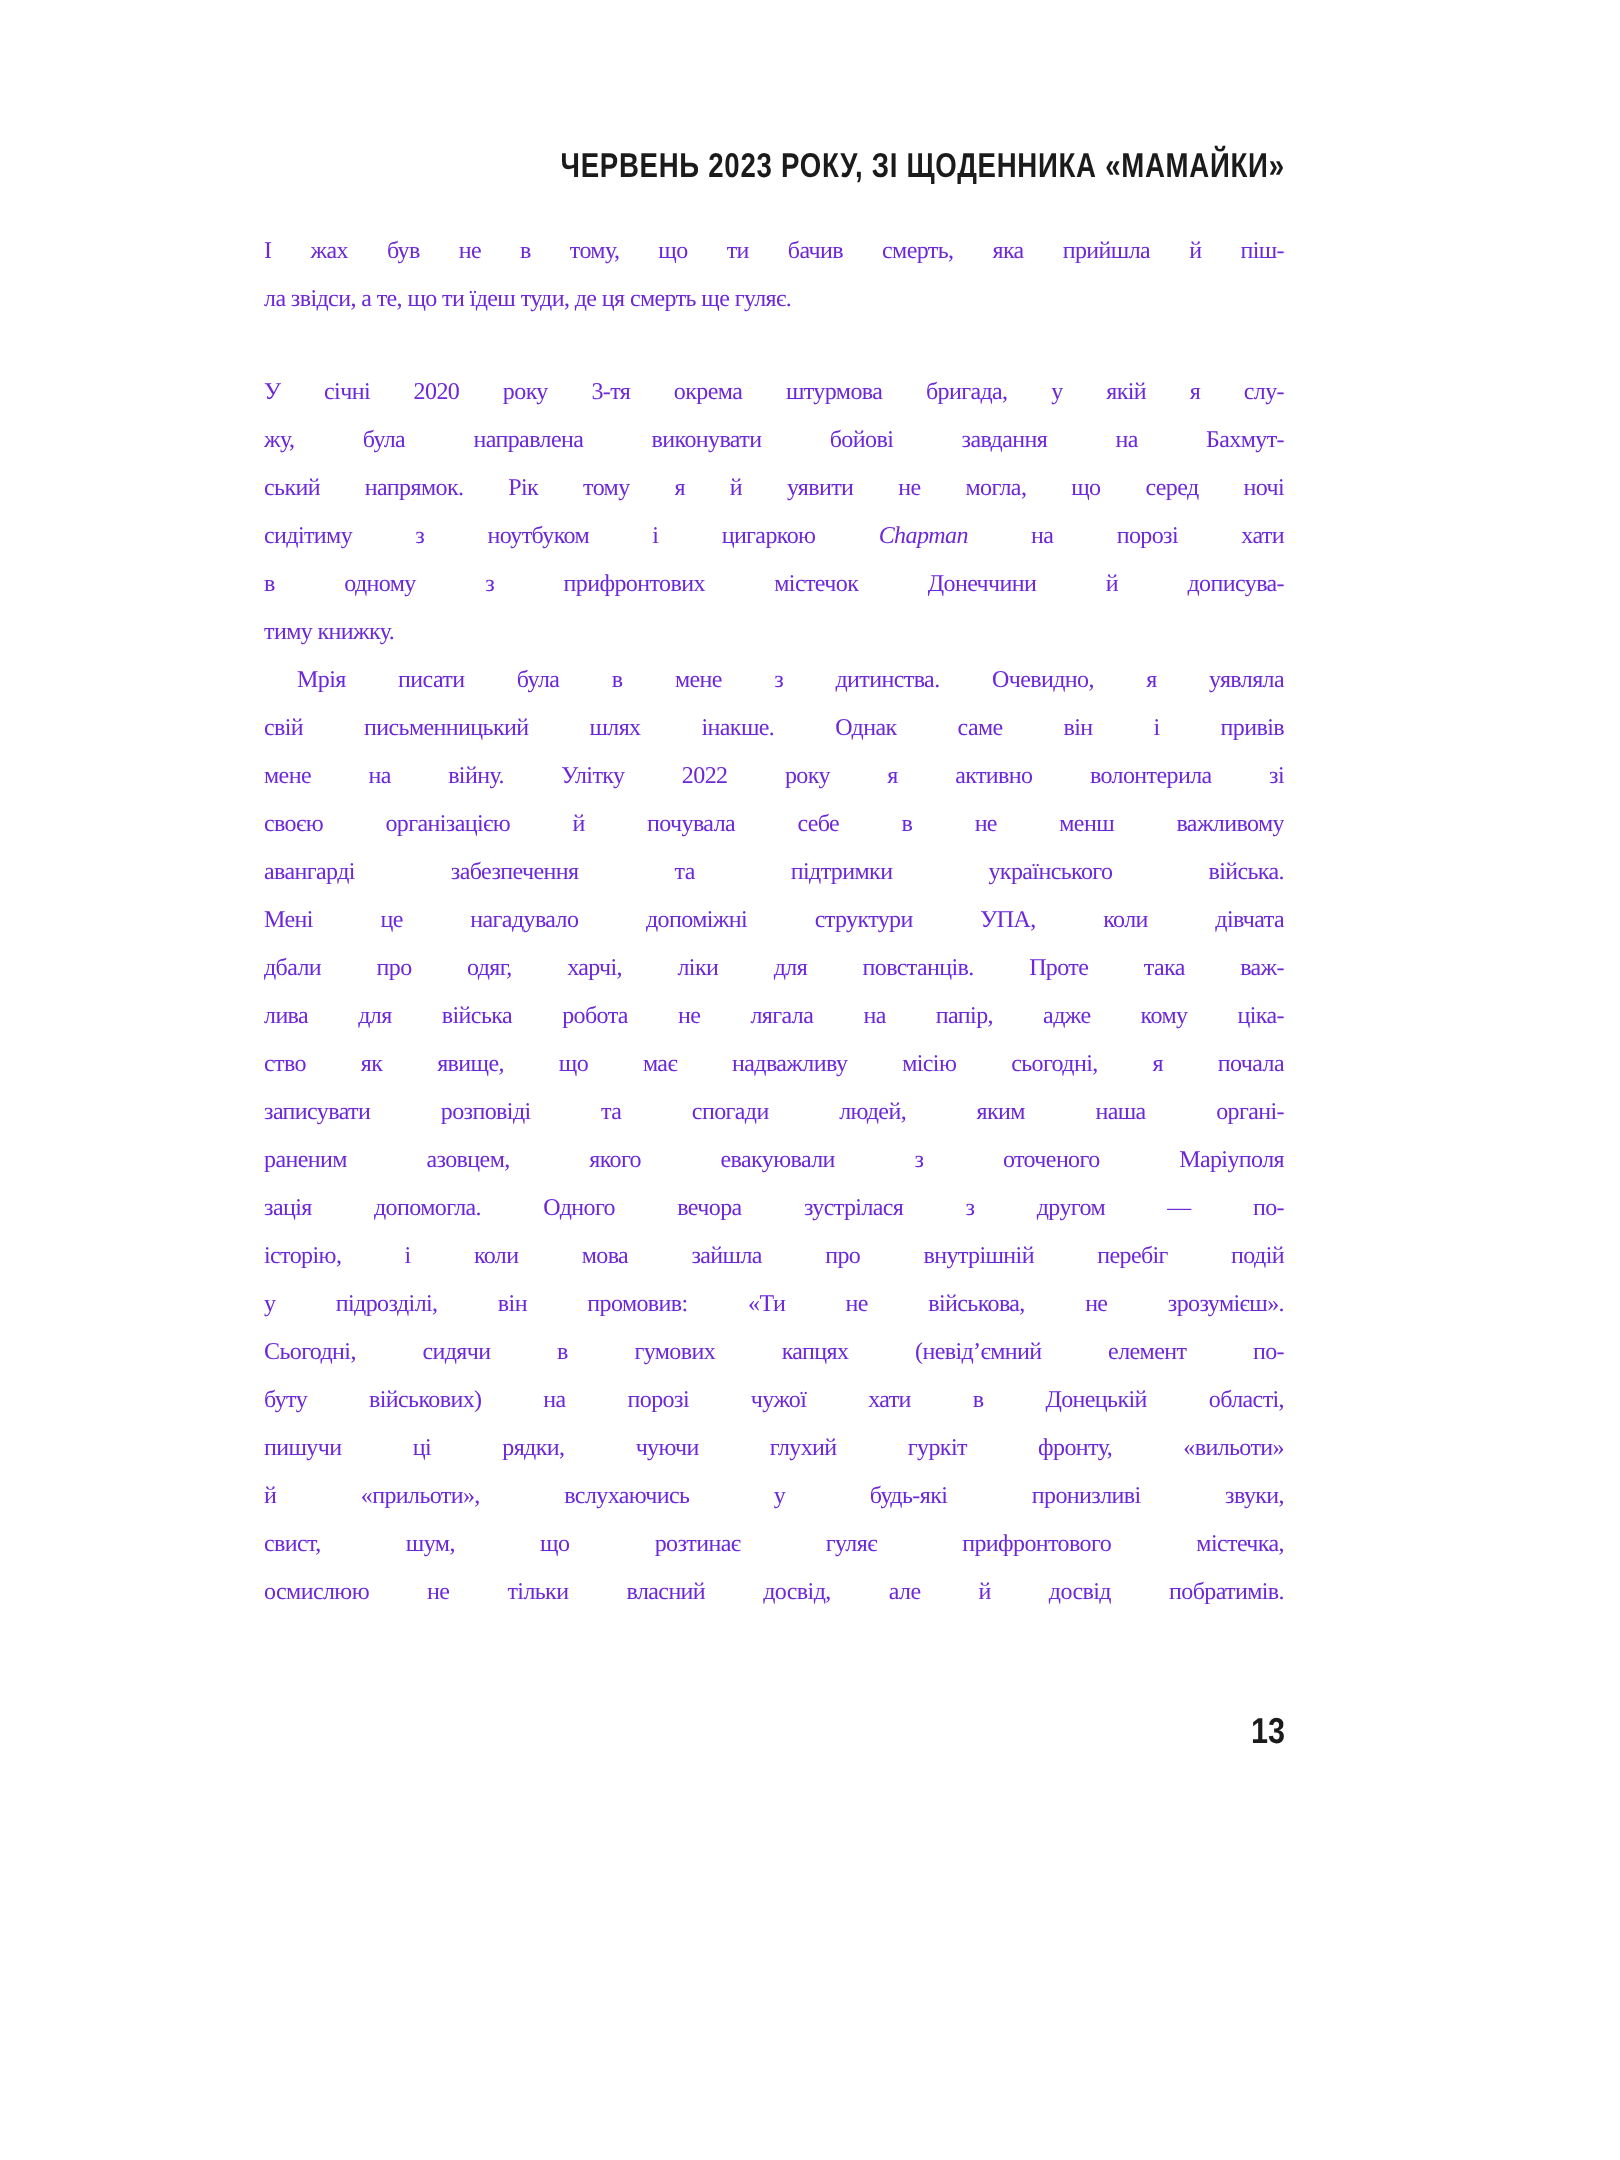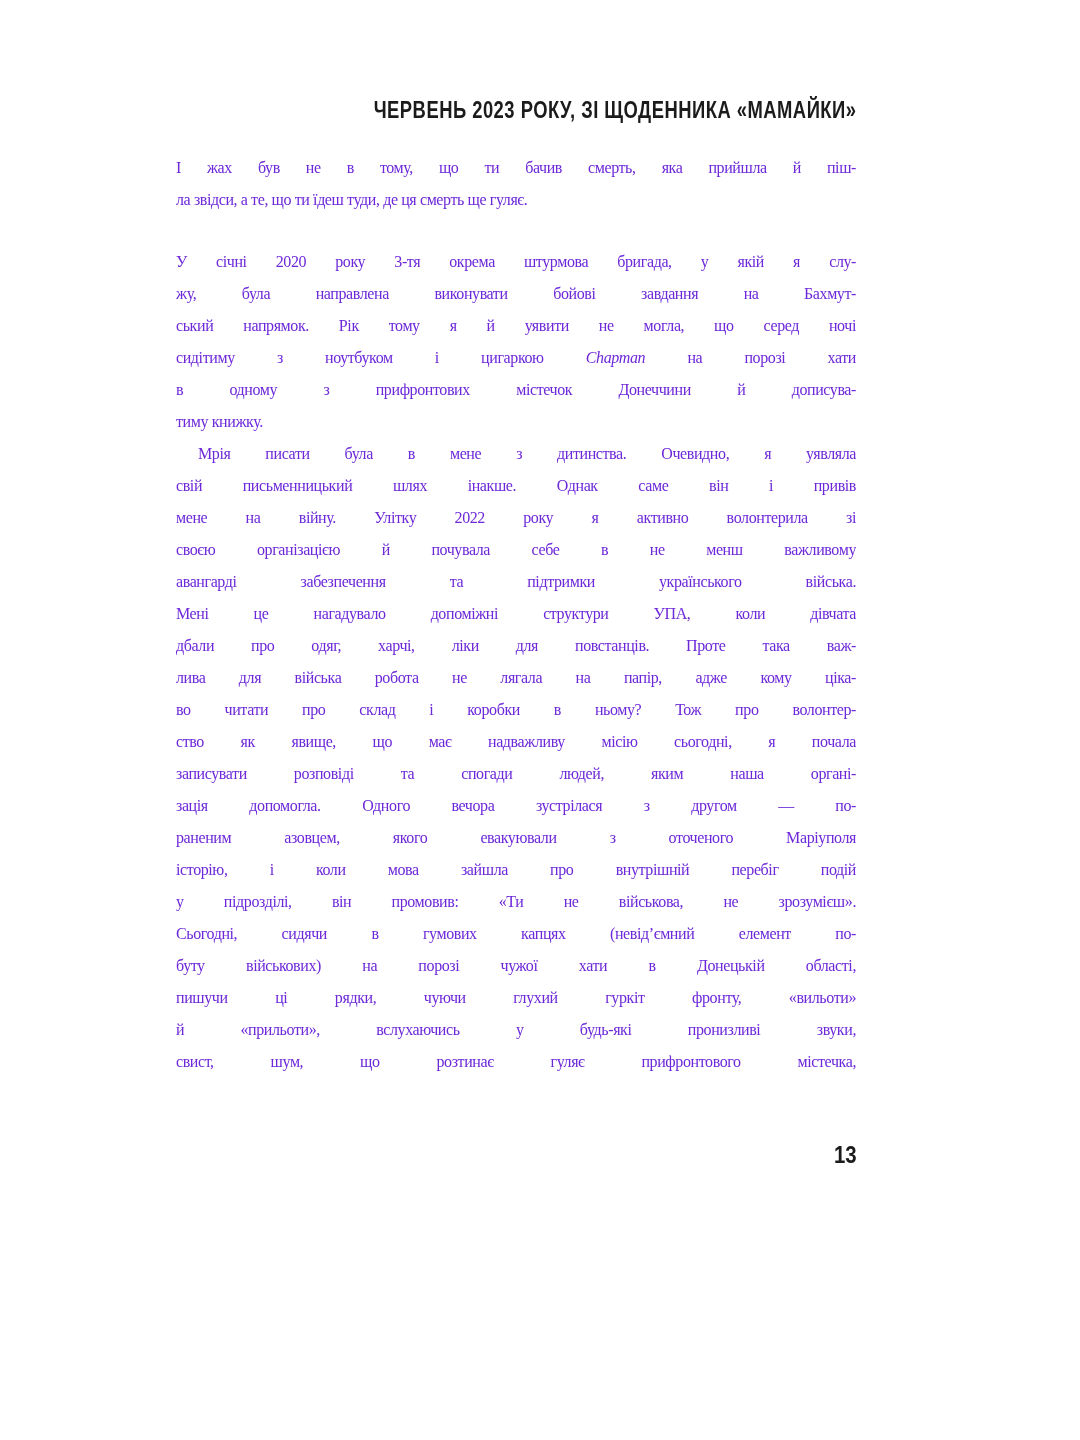--- a/index.html
+++ b/index.html
@@ -84,29 +84,29 @@
       </div>
       <div class="para">
         <div class="line indent">Мрія писати була в мене з дитинства. Очевидно, я уявляла</div>
         <div class="line">свій письменницький шлях інакше. Однак саме він і привів</div>
         <div class="line">мене на війну. Улітку 2022 року я активно волонтерила зі</div>
         <div class="line">своєю організацією й почувала себе в не менш важливому</div>
         <div class="line">авангарді забезпечення та підтримки українського війська.</div>
         <div class="line">Мені це нагадувало допоміжні структури УПА, коли дівчата</div>
         <div class="line">дбали про одяг, харчі, ліки для повстанців. Проте така важ-</div>
         <div class="line">лива для війська робота не лягала на папір, адже кому ціка-</div>
-        <div class="line">во читати про склад і коробки в ньому? Тож про волонтер-</div>
         <div class="line">ство як явище, що має надважливу місію сьогодні, я почала</div>
         <div class="line">записувати розповіді та спогади людей, яким наша органі-</div>
+        <div class="line">раненим азовцем, якого евакуювали з оточеного Маріуполя</div>
         <div class="line">зація допомогла. Одного вечора зустрілася з другом — по-</div>
-        <div class="line">раненим азовцем, якого евакуювали з оточеного Маріуполя</div>
         <div class="line">історію, і коли мова зайшла про внутрішній перебіг подій</div>
         <div class="line">у підрозділі, він промовив: «Ти не військова, не зрозумієш».</div>
         <div class="line">Сьогодні, сидячи в гумових капцях (невід’ємний елемент по-</div>
         <div class="line">буту військових) на порозі чужої хати в Донецькій області,</div>
         <div class="line">пишучи ці рядки, чуючи глухий гуркіт фронту, «вильоти»</div>
         <div class="line">й «прильоти», вслухаючись у будь-які пронизливі звуки,</div>
         <div class="line">свист, шум, що розтинає гуляє прифронтового містечка,</div>
+        <div class="line">осмислюю не тільки власний досвід, але й досвід побратимів.</div>
       </div>
     </div>
 
   <div class="page-number">13</div>
 </div>
 
 </body></html>

